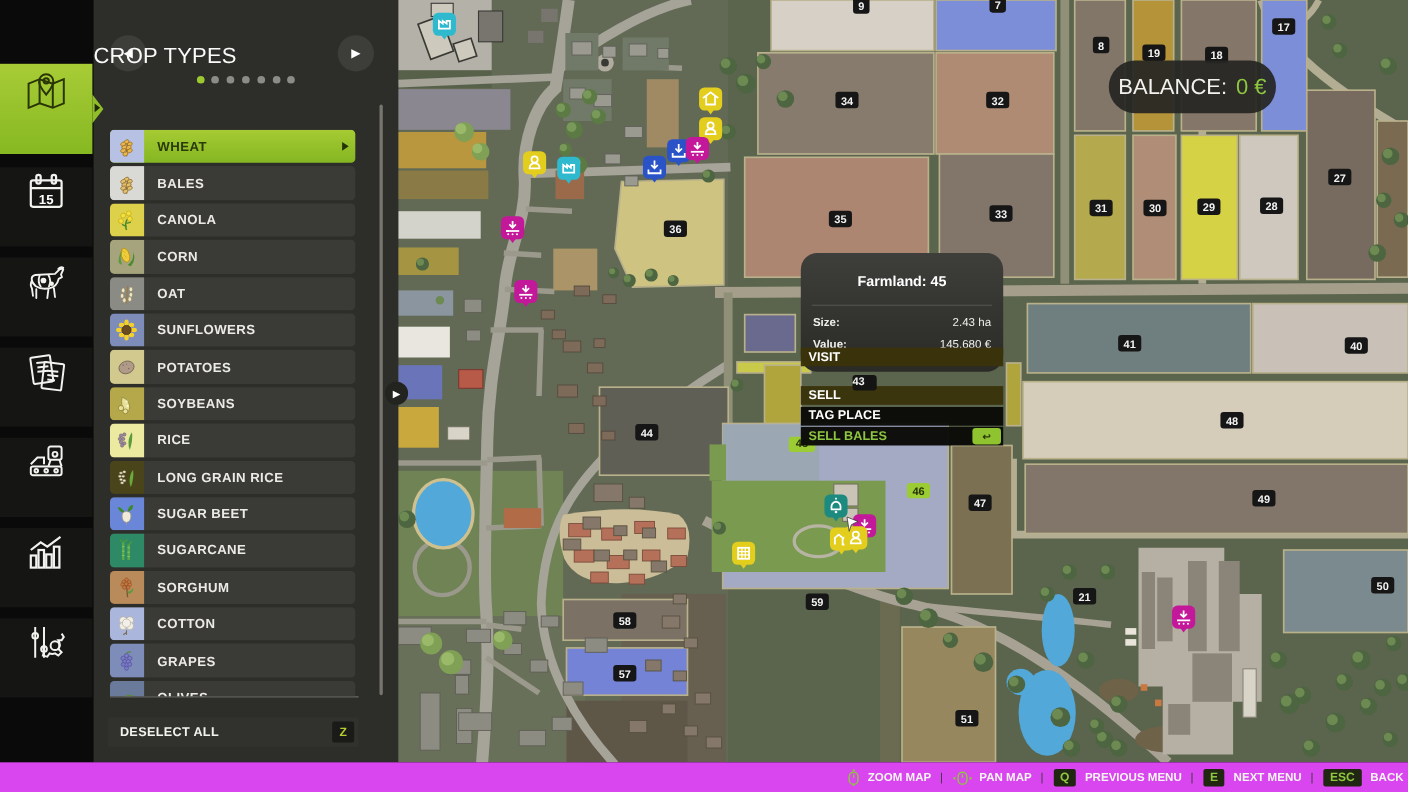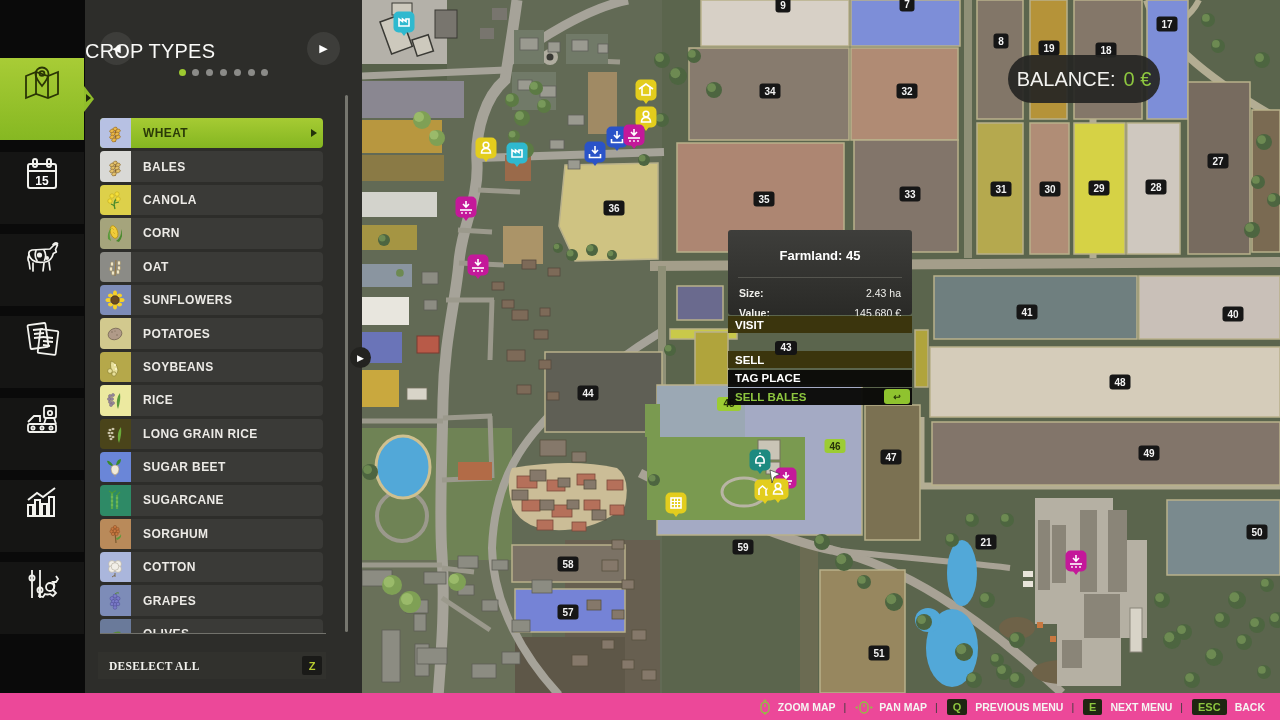--- a/index.html
+++ b/index.html
@@ -28,47 +28,47 @@
   #scrollbar { position:absolute; left:260px; top:95px; width:3px; height:537px; background:#76766f; border-radius:2px; }
   #croplist { position:absolute; left:15px; top:118px; width:226px; height:516px; overflow:hidden; border-bottom:1px solid #72726c; }
   .crow { position:relative; width:223px; height:30.4px; margin-bottom:3px; background:#3a3a37; border-radius:4px; overflow:hidden; }
   .cicon { position:absolute; left:0; top:0; width:30.5px; height:30.4px; display:flex; align-items:center; justify-content:center; }
   .cicon svg { width:24px; height:24px; }
   .clabel { position:absolute; left:43px; top:0; height:30.4px; display:flex; align-items:center; color:#eceae6; font-size:12px; font-weight:bold; letter-spacing:0.4px; }
   .crow.sel { background:linear-gradient(180deg,#a6cb33,#84b621); }
   .crow.sel .clabel { color:#2a3a08; }
   .sel-arrow { position:absolute; right:6px; top:11px; width:0; height:0; border-top:4px solid transparent; border-bottom:4px solid transparent; border-left:6px solid #23330a; }
   #deselect { position:absolute; left:13px; top:652px; width:228px; height:27px; background:#31312d; display:flex; align-items:center; }
-  #deselect .txt { color:#f2f2ee; font-size:11.5px; font-weight:bold; margin-left:11px; letter-spacing:0.3px;font-family:Liberation Serif, serif; }
+  #deselect .txt { color:#f2f2ee; font-size:11.5px; font-weight:bold; margin-left:11px; letter-spacing:0.3px; }
   #deselect .key { position:absolute; right:4px; top:4px; width:20px; height:19px; background:#1a1a18; color:#b7cb30; font-size:11px; font-weight:bold; display:flex; align-items:center; justify-content:center; border-radius:2px; }
   #collapse { position:absolute; left:265px; top:347px; width:21px; height:21px; border-radius:50%; background:#232320; display:flex; align-items:center; justify-content:center; }
 
   
   #map { left:362px; top:0; width:918px; height:693px; }
 
   
   #balance { left:1008px; top:55px; width:152px; height:48px; background:rgba(38,38,35,0.93); border-radius:24px; display:flex; align-items:center; justify-content:center; font-size:20px; color:#f2f2ef; }
   #balance b { font-weight:normal; }
   #balance .green { color:#8dc63f; margin-left:8px; }
 
   
   #tip { left:728px; top:230px; width:184px; }
-  #tip .head { background:linear-gradient(180deg,#3e3e3b,#2a2a27); border-radius:3px; height:85px; position:relative; }
+  #tip .head { background:linear-gradient(180deg,#3e3e3b,#2a2a27); border-radius:15px; height:108px; position:relative; }
   #tip .title { position:absolute; top:18px; width:100%; text-align:center; color:#ffffff; font-size:13px; font-weight:bold; }
   #tip .div { position:absolute; top:47px; left:10px; right:10px; height:1px; background:#55554f; }
   #tip .row { position:absolute; left:11px; right:11px; color:#f0f0ec; font-size:10.5px; font-weight:bold; }
   #tip .row .r { float:right; font-weight:normal; }
   .mrow { position:absolute; left:728px; width:184px; height:17px; color:#fff; font-size:11.5px; font-weight:bold; display:flex; align-items:center; padding-left:7px; }
   .molive { background:rgba(58,51,10,0.96); }
   .mdark  { background:rgba(10,10,8,0.97); }
   #sellbales { color:#8dc63f; }
   #sellbales .key { position:absolute; right:2px; top:1px; width:26px; height:15px; background:#8fc32f; border-radius:3px; color:#2a3a08; font-size:9px; display:flex; align-items:center; justify-content:center; }
 
   
-  #bottombar { left:0; top:693px; width:1280px; height:27px; background:#ec4899; display:flex; align-items:center; justify-content:flex-end; padding-right:15px; color:#f5f5f2; font-size:10.5px; font-weight:bold;text-align:right; }
+  #bottombar { left:0; top:693px; width:1280px; height:27px; background:#d946ef; display:flex; align-items:center; justify-content:flex-end; padding-right:4px; color:#f5f5f2; font-size:10.5px; font-weight:bold;text-align:right; }
   #bottombar .it { display:flex; align-items:center; margin-left:9px; letter-spacing:0px; }
   #bottombar .sepr { color:#3c3c3c; margin-left:8px; font-weight:normal; }
   #bottombar .kbox { background:#202612; color:#8dc63f; border-radius:2px; padding:2px 6px; font-size:11px; margin-right:8px; }
   #bottombar svg { margin-right:6px; }
 </style>
 </head>
 <body>
 <div id="stage">
 
   <svg id="map" class="abs" viewBox="0 0 918 693" width="918" height="693">
@@ -975,21 +975,21 @@
   <div id="tip" class="abs">
     <div class="head">
       <div class="title">Farmland: 45</div>
       <div class="div"></div>
       <div class="row" style="top:57px">Size: <span class="r">2.43 ha</span></div>
       <div class="row" style="top:77px">Value: <span class="r">145,680 €</span></div>
     </div>
   </div>
   <div class="abs" style="left:717px;top:397px;width:24px;height:14px;background:#9ccc33;border-radius:3px;color:#27330a;font-size:10px;font-weight:bold;text-align:center;line-height:14px">45</div>
   <div class="mrow molive" style="top:316px">VISIT</div>
-  <div class="abs" style="left:775px;top:341px;width:22px;height:14px;background:#141414;border-radius:3px;color:#f2f2f2;font-size:10px;font-weight:bold;text-align:center;line-height:14px;z-index:5">43</div>
+  <div class="abs" style="left:775px;top:341px;width:22px;height:14px;background:#141414;border-radius:3px;color:#f2f2f2;font-size:10px;font-weight:bold;line-height:14px;z-index:5">43</div>
   <div class="mrow molive" style="top:351px">SELL</div>
   <div class="mrow mdark" style="top:369.5px">TAG PLACE</div>
   <div class="mrow mdark" id="sellbales" style="top:388px">SELL BALES<span class="key">↩</span></div>
 
   <div id="bottombar" class="abs">
     <span class="it">
       <svg width="14" height="16" viewBox="0 0 14 16">
           <rect x="3" y="3" width="8" height="11" rx="4" fill="none" stroke="#8dc63f" stroke-width="1.3"></rect>
           <line x1="7" y1="5" x2="7" y2="8" stroke="#8dc63f" stroke-width="1.3"></line>
           <path d="M7 0 l1.6 2 h-3.2z" fill="#8dc63f"></path>

